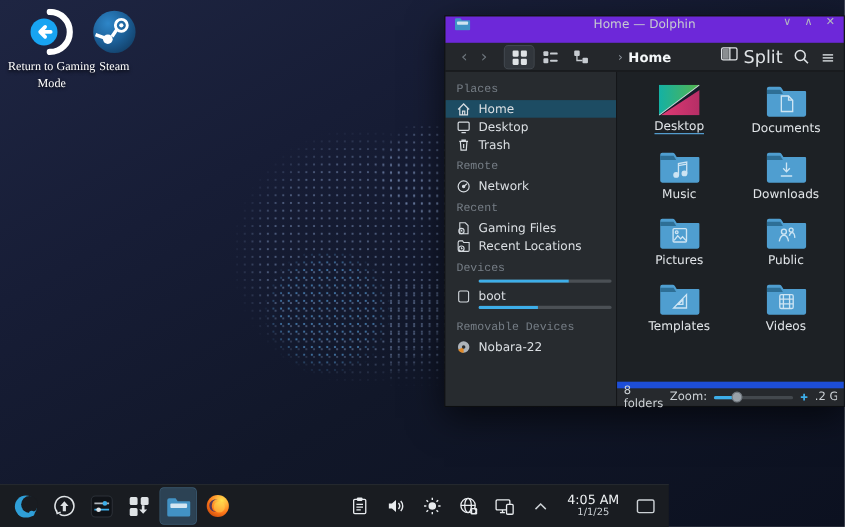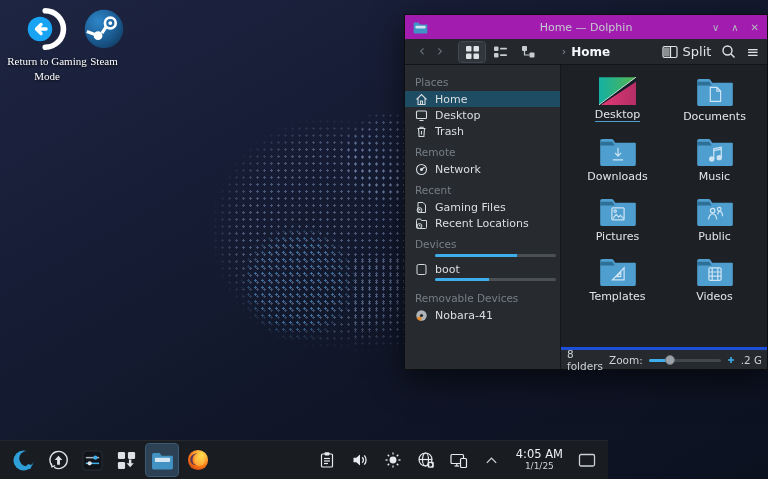--- a/index.html
+++ b/index.html
@@ -18,56 +18,56 @@
   .dots.fade { -webkit-mask-image:linear-gradient(#000 70%,transparent);
                mask-image:linear-gradient(#000 70%,transparent); }
   
   .dicon { position:absolute; width:86px; text-align:center; z-index:2; }
   .dicon .badge { width:42px; height:42px; margin:0 auto 4px; }
   .dicon-label { color:#fff; font-size:11px; line-height:1.35; text-shadow:0 1px 3px rgba(0,0,0,.9);font-family:Liberation Serif, serif; }
   
   .win { position:absolute; left:404px; top:14px; width:364px; height:356px; z-index:5;
          background:#1d2125; box-shadow:0 10px 30px rgba(0,0,0,.6); border:1px solid #0c0e10;
          display:flex; flex-direction:column; }
-  .titlebar { height:24px; background:#a21caf; display:flex; align-items:center; padding:0 8px;
+  .titlebar { height:24px; background:#6d28d9; display:flex; padding:0 8px;
               position:relative; flex:0 0 auto; }
   .titlebar .apptitle { position:absolute; left:0; right:0; text-align:center; color:#c6cbd0; font-size:11px; }
   .winctl { margin-left:auto; display:flex; gap:12px; color:#b4bac0; font-size:10px; z-index:1; }
   .winctl span { cursor:pointer; }
   .toolbar { height:26px; background:#24272b; border-bottom:1px solid #121416; display:flex;
              align-items:center; padding:0 8px; position:relative; flex:0 0 auto; }
   .navbtn { color:#6d757c; font-size:15px; line-height:1; padding:0 6px; }
   .vbtns { display:flex; gap:2px; margin-left:10px; }
   .vbtn { width:26px; height:20px; display:flex; align-items:center; justify-content:center; border-radius:3px; }
   .vbtn.sel { background:#31363c; outline:1px solid #42484f; }
   .crumb { position:absolute; left:50%; transform:translateX(-50%); display:flex; align-items:center; gap:5px; }
   .crumb .chev { color:#8d949b; font-size:11px; }
   .crumb .loc { color:#f4f7f9; font-weight:bold; font-size:12px; }
   .tb-right { margin-left:auto; display:flex; align-items:center; gap:10px; }
-  .splitbtn { display:flex; align-items:center; gap:5px; color:#dfe3e6; font-size:13px; }
+  .splitbtn { display:flex; align-items:flex-start; gap:5px; color:#dfe3e6; font-size:16px; }
   .menu-glyph { font-size:15px; color:#dfe3e6; }
   .winbody { flex:1; display:flex; min-height:0; }
   
   .sidebar { width:156px; background:#272b2f; border-right:1px solid #141619; padding-top:4px; overflow:hidden; }
-  .sec-title { color:#767e86; font-size:10.5px; padding:7px 0 3px 10px; }
+  .sec-title { color:#767e86; font-size:10.5px; padding:7px 0 3px 10px;font-family:Liberation Mono, monospace; }
   .side-item { display:flex; align-items:center; gap:7px; height:16px; padding-left:10px; color:#dbdfe3; }
   .side-item.selected { background:#1d4c63; }
   .side-item .si { width:13px; height:13px; flex:0 0 auto; display:flex; }
   .side-label { white-space:nowrap; font-size:11px; }
   .device-wrap { padding-bottom:4px; }
   .usage { height:3px; background:#4b5055; border-radius:2px; margin:1px 4px 0 30px; overflow:hidden; }
   .usage-fill { height:100%; background:#3daee9; }
   
   .mainview { flex:1; display:flex; flex-direction:column; background:#1d2125; min-width:0; }
   .fgrid { flex:1; display:grid; grid-template-columns:97px 97px; grid-auto-rows:60px; padding:12px 0 0 8px; }
   .fcell { display:flex; flex-direction:column; align-items:center; }
   .flabel { margin-top:3px; font-size:11px; color:#e2e6e9; line-height:1.2; }
   .flabel.current { border-bottom:1px solid rgba(90,170,225,.9); }
   
-  .statusbar { height:22px; background:#26292d; border-top:3px solid #1d4ed8; display:flex;
+  .statusbar { height:22px; background:#26292d; border-top:6px solid #1d4ed8; display:flex;
                align-items:center; padding:0 6px; gap:6px; flex:0 0 auto; font-size:10.5px; color:#cdd2d6; }
   .zoomgrp { margin-left:auto; display:flex; align-items:center; gap:6px; }
   .slider { position:relative; width:72px; height:10px; }
   .slider .track { position:absolute; top:4px; left:0; right:0; height:3px; background:#43484d; border-radius:2px; }
   .slider .fill { position:absolute; top:4px; left:0; height:3px; background:#3daee9; border-radius:2px; }
   .slider .handle { position:absolute; top:0; width:10px; height:10px; border-radius:50%;
                     background:#9aa1a8; border:1px solid #6f767d; }
   .freesp { display:flex; align-items:center; gap:3px; white-space:nowrap; overflow:hidden; }
   
   .taskbar { position:absolute; left:0; bottom:0; width:608px; height:39px; background:#191c21;
@@ -274,21 +274,21 @@
 
       <div class="sec-title">Removable Devices</div>
       <div class="side-item">
         <span class="si">
           <svg viewBox="0 0 13 13" width="13" height="13">
               <circle cx="6.5" cy="6.5" r="5.2" fill="#aeb4ba"></circle>
               <path d="M6.5 6.5 L1.5 9 A5.2 5.2 0 0 0 6.5 11.7 z" fill="#e08a2a"></path>
               <circle cx="6.5" cy="6.5" r="1.6" fill="#272b2f"></circle>
             </svg>
         </span>
-        <span class="side-label">Nobara-41</span>
+        <span class="side-label">Nobara-22</span>
       </div>
     </div>
 
     <div class="mainview">
       <div class="fgrid">
 
         <div class="fcell">
           <span>
             <svg viewBox="0 0 40 30" width="37" height="28">
               <defs>
@@ -322,40 +322,40 @@
           </span>
           <span class="flabel">Documents</span>
         </div>
 
         <div class="fcell">
           <span>
             <svg viewBox="0 0 40 32" width="38" height="30">
               <path d="M1 8 v-4 q0 -2 2 -2 h10 q1.5 0 2.2 1.2 L17 6 h21 q1 0 1 1 v22 q0 2 -2 2 h-34 q-2 0 -2 -2 z" fill="#4f9ed0"></path>
               <path d="M1 5 h13 l2.5 4 H1 z" fill="#2e6f96"></path>
               <g stroke="#e3f1fa" stroke-width="1.3" fill="none" opacity=".85">
-                <path d="M20 11.5 v8 M16.8 17 l3.2 3.5 3.2 -3.5 M14.5 24.5 h11"></path>
-              </g>
-            </svg>
-          </span>
-          <span class="flabel">Downloads</span>
-        </div>
-
-        <div class="fcell">
-          <span>
-            <svg viewBox="0 0 40 32" width="38" height="30">
-              <path d="M1 8 v-4 q0 -2 2 -2 h10 q1.5 0 2.2 1.2 L17 6 h21 q1 0 1 1 v22 q0 2 -2 2 h-34 q-2 0 -2 -2 z" fill="#4f9ed0"></path>
-              <path d="M1 5 h13 l2.5 4 H1 z" fill="#2e6f96"></path>
-              <g stroke="#e3f1fa" stroke-width="1.3" fill="none" opacity=".85">
                 <circle cx="16.5" cy="23.5" r="2.2" fill="#e3f1fa"></circle>
                   <circle cx="24.5" cy="22" r="2.2" fill="#e3f1fa"></circle>
                 <path d="M18.7 23.5 V12.5 L26.7 11 v11 M18.7 14.5 l8 -1.5"></path>
               </g>
             </svg>
           </span>
           <span class="flabel">Music</span>
+        </div>
+
+        <div class="fcell">
+          <span>
+            <svg viewBox="0 0 40 32" width="38" height="30">
+              <path d="M1 8 v-4 q0 -2 2 -2 h10 q1.5 0 2.2 1.2 L17 6 h21 q1 0 1 1 v22 q0 2 -2 2 h-34 q-2 0 -2 -2 z" fill="#4f9ed0"></path>
+              <path d="M1 5 h13 l2.5 4 H1 z" fill="#2e6f96"></path>
+              <g stroke="#e3f1fa" stroke-width="1.3" fill="none" opacity=".85">
+                <path d="M20 11.5 v8 M16.8 17 l3.2 3.5 3.2 -3.5 M14.5 24.5 h11"></path>
+              </g>
+            </svg>
+          </span>
+          <span class="flabel">Downloads</span>
         </div>
 
         <div class="fcell">
           <span>
             <svg viewBox="0 0 40 32" width="38" height="30">
               <path d="M1 8 v-4 q0 -2 2 -2 h10 q1.5 0 2.2 1.2 L17 6 h21 q1 0 1 1 v22 q0 2 -2 2 h-34 q-2 0 -2 -2 z" fill="#4f9ed0"></path>
               <path d="M1 5 h13 l2.5 4 H1 z" fill="#2e6f96"></path>
               <g stroke="#e3f1fa" stroke-width="1.3" fill="none" opacity=".85">
                 <rect x="13.5" y="11.5" width="13" height="13" rx="1"></rect>
                 <circle cx="17" cy="15" r="1.3"></circle>

